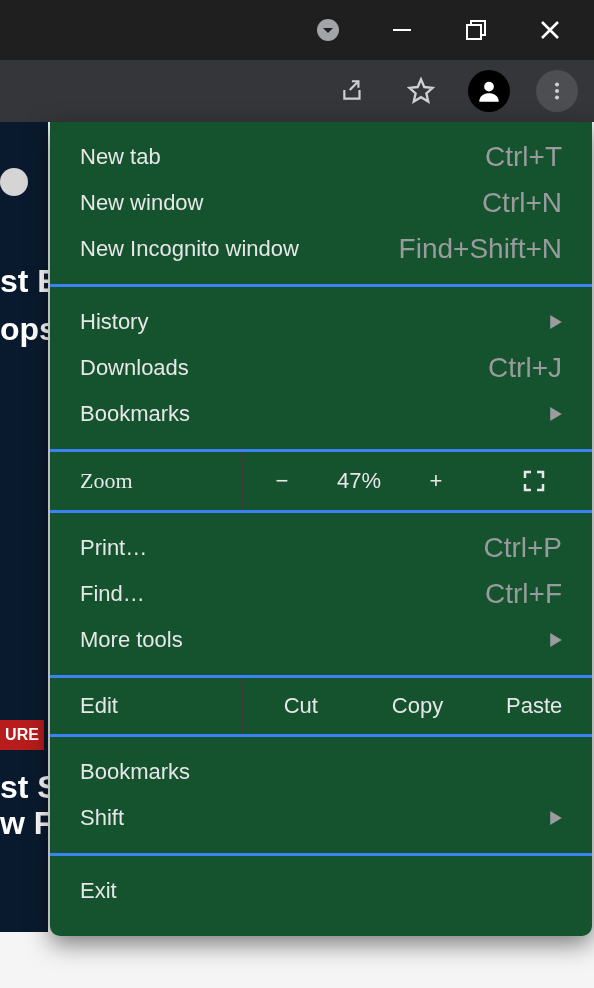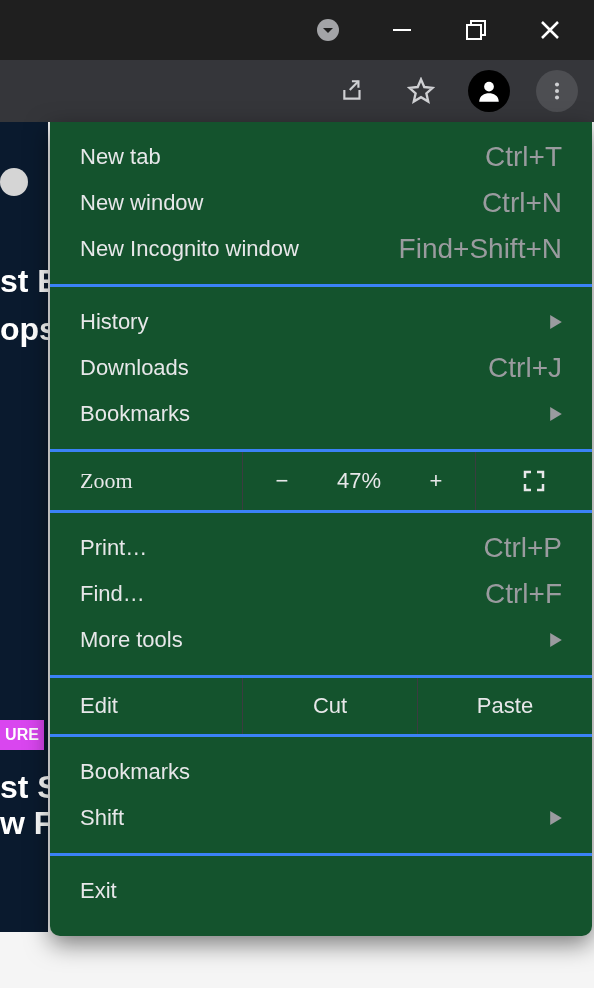--- a/index.html
+++ b/index.html
@@ -12,21 +12,21 @@
     
     .toolbar { position:absolute; top:60px; left:0; right:0; height:62px; background:#35363a; display:flex; align-items:center; justify-content:flex-end; gap:26px; padding:0 16px; }
     .tool-icon { width:42px; height:42px; display:flex; align-items:center; justify-content:center; color:#cfd0d3; border-radius:50%; }
     .avatar-bg { background:#000; }
     .more-bg   { background:#4d4e52; }
 
     
     .page-bg { position:absolute; top:122px; left:0; width:48px; height:810px; background:#0a1a2e; }
     .bg-bits { position:absolute; left:0; font-weight:700; color:#fff; font-size:32px; line-height:1.1; pointer-events:none; }
     .pill { position:absolute; left:0; top:168px; width:28px; height:28px; border-radius:50%; background:#d5d5d5; }
-    .red-chip { position:absolute; left:0; top:720px; width:44px; height:30px; background:#d946ef; color:#fff; font-size:16px; font-weight:700; display:flex; align-items:center; justify-content:center; }
+    .red-chip { position:absolute; left:0; top:720px; width:44px; height:30px; background:#b91c1c; color:#fff; font-size:16px; font-weight:700; display:flex; align-items:center; justify-content:center; }
 
     
     .menu { position:absolute; top:122px; left:50px; right:2px; background:#14532d; border-radius:0 0 10px 10px; box-shadow:0 8px 24px rgba(0,0,0,.5); padding-bottom:10px; }
     .sect { border-top:3px solid #3b82f6; }
     .sect:first-child { border-top:none; }
     .sect-pad { padding:12px 0; }
     .row { display:flex; align-items:center; padding:0 30px; height:46px; color:#e7e7e9; font-size:22px; }
     .row .shortcut { margin-left:auto; color:#9a9b9f; font-size:28px; }
     .row .arrow { margin-left:auto; }
 
@@ -181,20 +181,21 @@
             <path d="M0 0 L10 6 L0 12 Z" fill="#9a9b9f"></path>
           </svg>
       </span>
     </div>
   </div>
 
   <div class="sect">
     <div class="edit-row">
       <span class="edit-label">Edit</span>
       <span class="edit-cell">Cut</span>
+      <span class="edit-cell">Copy</span>
       <span class="edit-cell">Paste</span>
     </div>
   </div>
 
   <div class="sect sect-pad">
     <div class="row">
       <span>Bookmarks</span>
     </div>
     <div class="row">
       <span>Shift</span>

